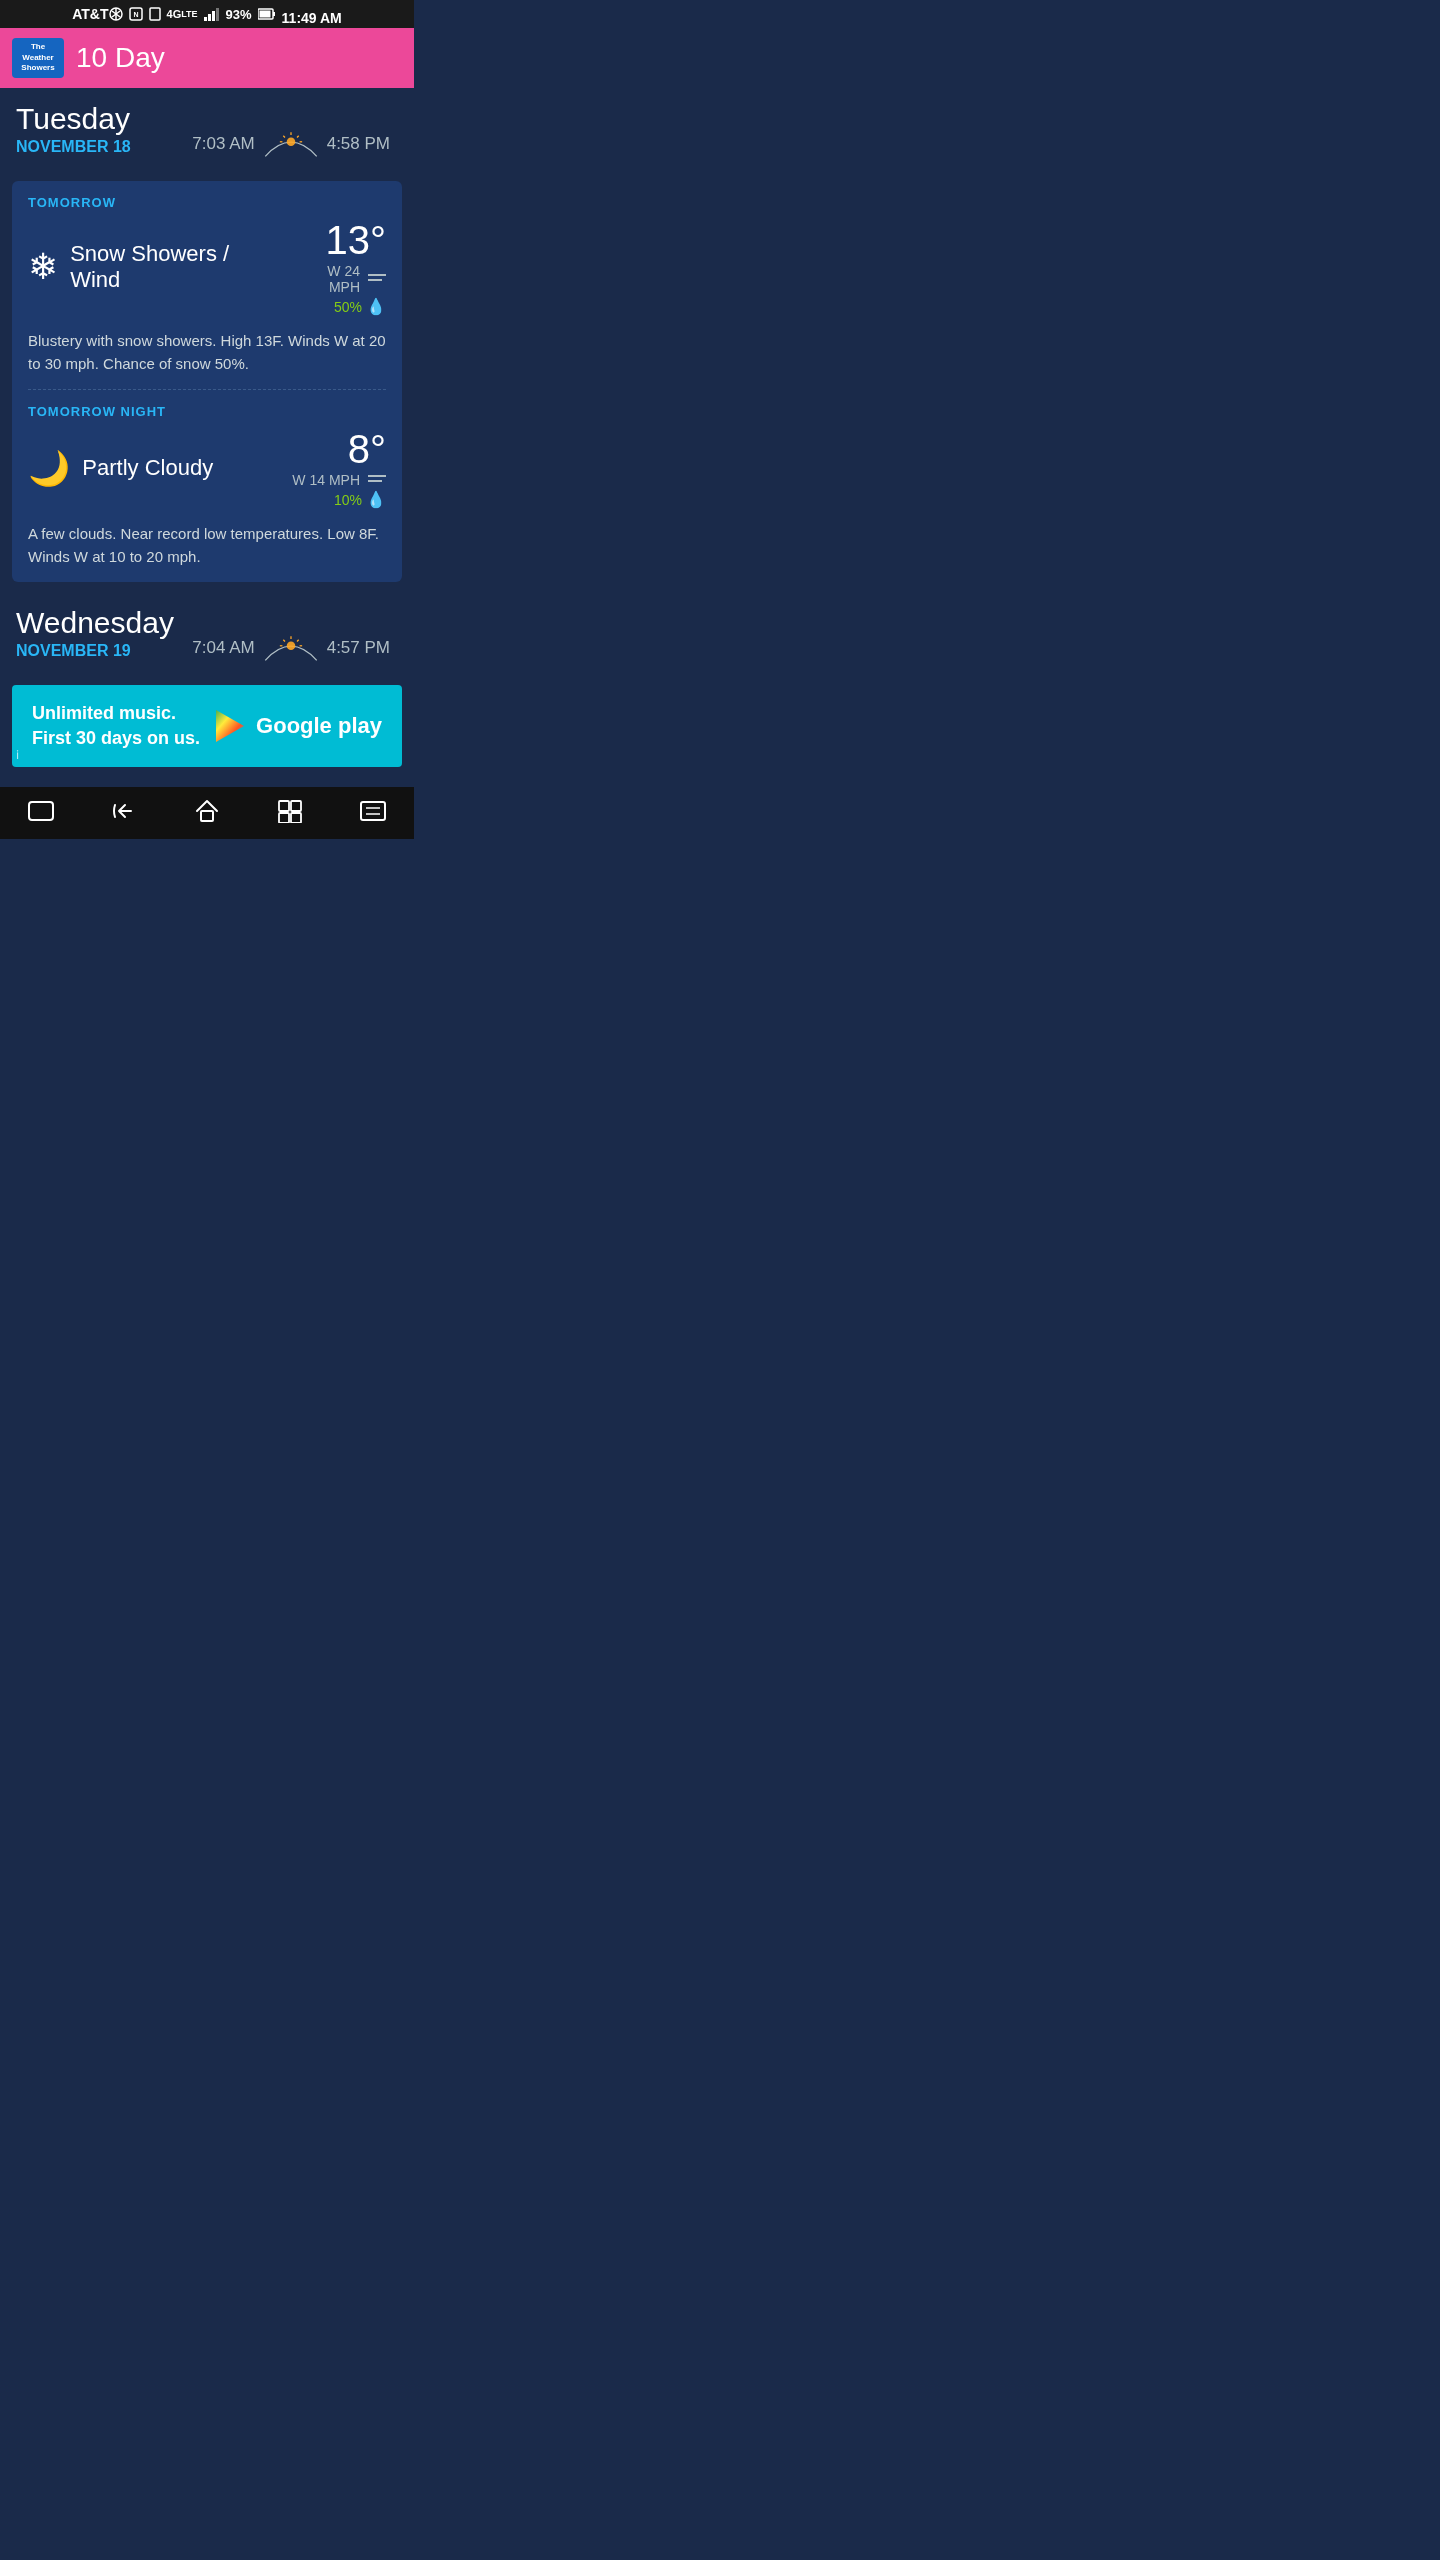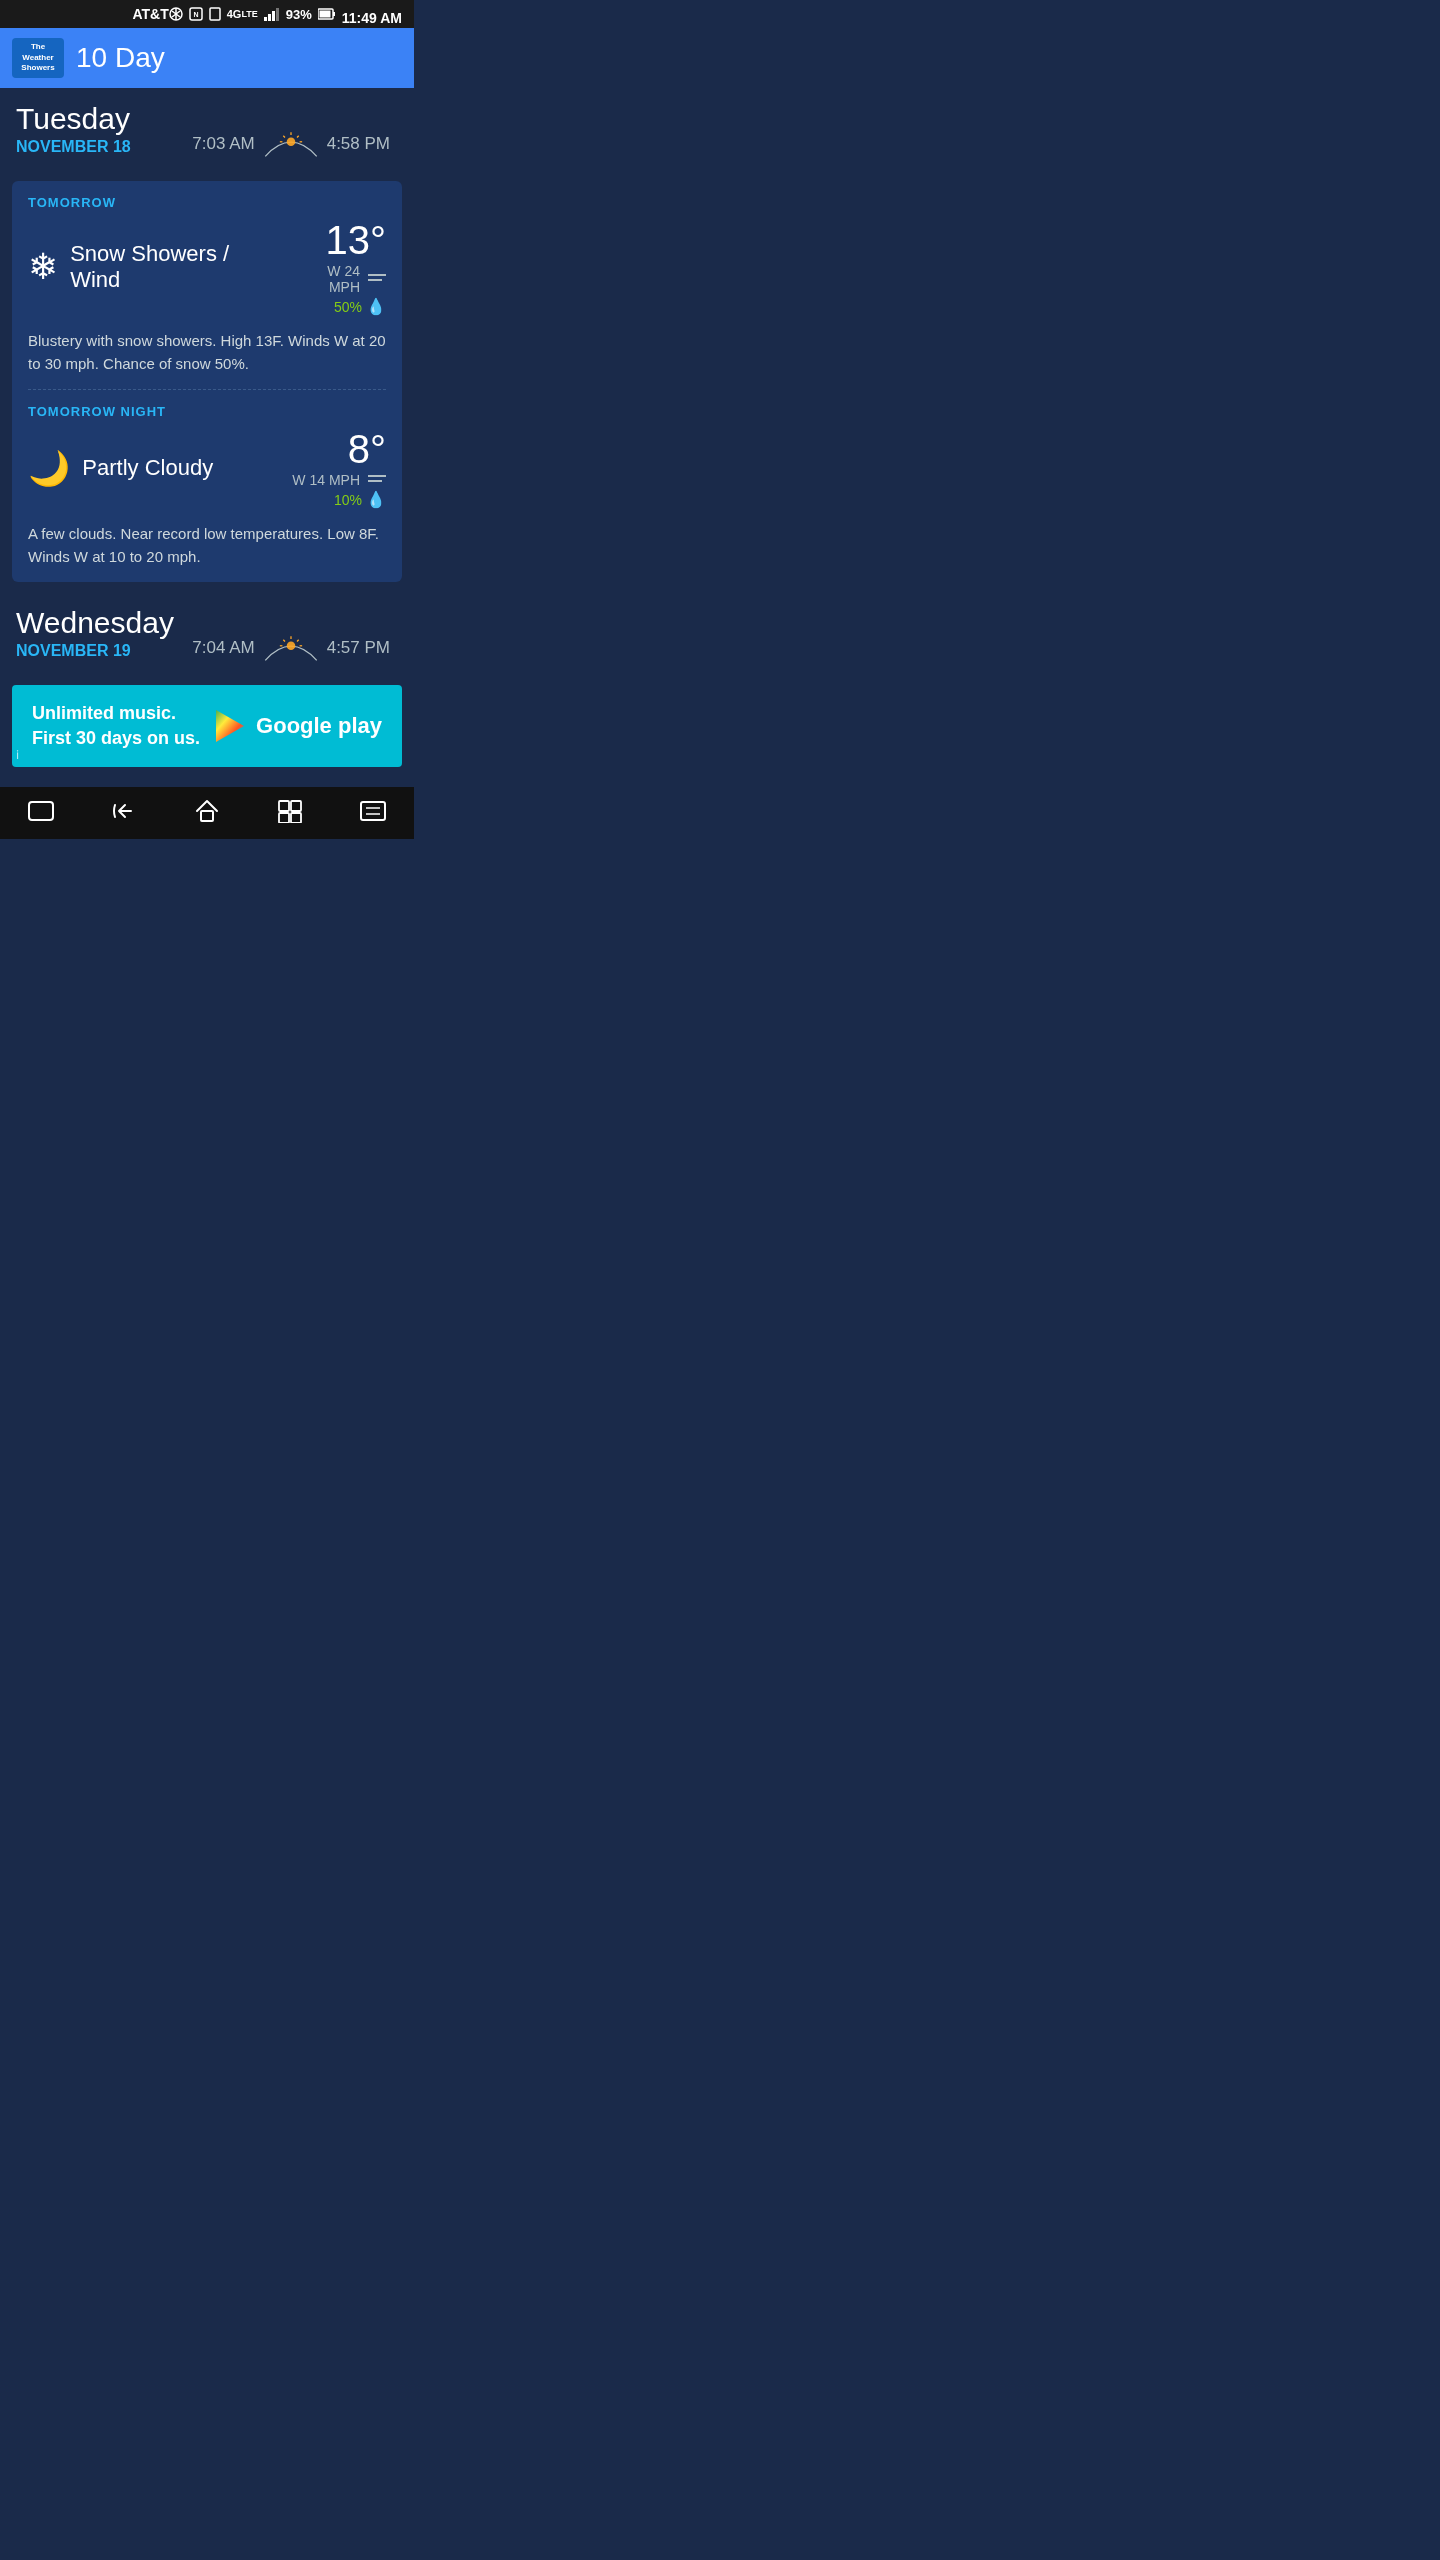--- a/index.html
+++ b/index.html
@@ -9,21 +9,21 @@
       min-height: 736px;
       font-family: 'Arial', sans-serif;
       background: #1a2a4a;
       color: white;
       overflow-x: hidden;
     }
 
     
     .status-bar {
       display: flex;
-      justify-content: flex-end;
+      justify-content: center;
       align-items: center;
       background: #1a1a1a;
       padding: 6px 12px;
       font-size: 13px;
       font-weight: bold;
       color: white;
       height: 28px;
     }
     .status-left { font-size: 14px; font-weight: bold; }
     .status-right {
@@ -35,21 +35,21 @@
     .status-icon {
       display: inline-flex;
       align-items: center;
       justify-content: center;
     }
 
     
     .app-header {
       display: flex;
       align-items: center;
-      background: #3b82f6;
+      background: #ec4899;
       padding: 8px 12px;
       gap: 12px;
       min-height: 60px;
     }
 
     .twc-logo {
       background: #1565c0;
       color: white;
       font-size: 9px;
       font-weight: bold;

